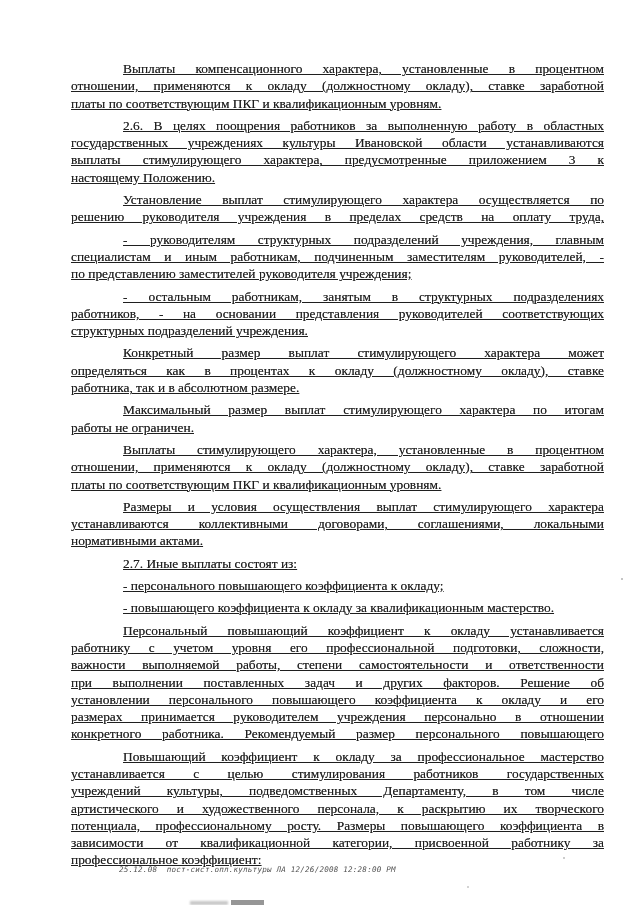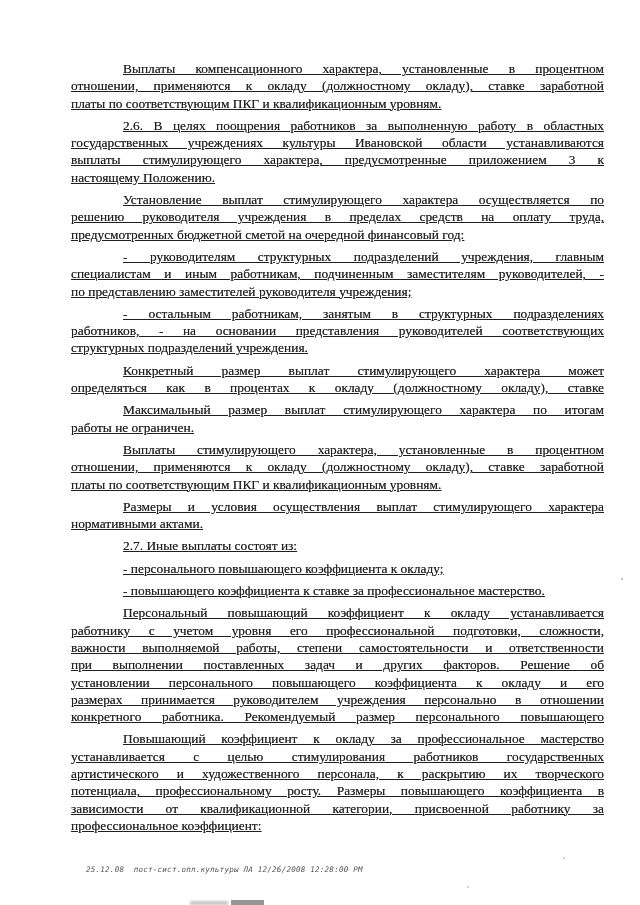--- a/index.html
+++ b/index.html
@@ -27,21 +27,21 @@
   .para { margin: 5px; text-decoration: underline; }
   .line {
     text-align: justify;
     text-align-last: justify;
     text-shadow: 0 0 0.35px rgba(25,25,25,0.65);
   }
   .line.last { text-align-last: left; }
   .line.first { padding-left: 52px; }
   .footer-stamp {
     position: absolute;
-    left: 86px;
+    left: 119px;
     top: 865px;
     font-family: "DejaVu Sans Mono", monospace;
     font-style: italic;
     font-size: 7.6px;
     letter-spacing: 0.2px;
     color: var(--footer-ink, #525252);
     white-space: pre;
     filter: blur(0.2px);
   }
   .smudge {
@@ -90,70 +90,72 @@
       </div>
       <div class="para">
         <div class="line first">2.6. В целях поощрения работников за выполненную работу в областных</div>
         <div class="line">государственных учреждениях культуры Ивановской области устанавливаются</div>
         <div class="line">выплаты стимулирующего характера, предусмотренные приложением 3 к</div>
         <div class="line last">настоящему Положению.</div>
       </div>
       <div class="para">
         <div class="line first">Установление выплат стимулирующего характера осуществляется по</div>
         <div class="line">решению руководителя учреждения в пределах средств на оплату труда,</div>
-        <div class="line last">предусмотренных бюджетной сметой на очередной финансовый год:</div>
       </div>
       <div class="para">
         <div class="line first">- руководителям структурных подразделений учреждения, главным</div>
         <div class="line">специалистам и иным работникам, подчиненным заместителям руководителей, -</div>
         <div class="line last">по представлению заместителей руководителя учреждения;</div>
       </div>
       <div class="para">
         <div class="line first">- остальным работникам, занятым в структурных подразделениях</div>
         <div class="line">работников, - на основании представления руководителей соответствующих</div>
         <div class="line last">структурных подразделений учреждения.</div>
       </div>
       <div class="para">
         <div class="line first">Конкретный размер выплат стимулирующего характера может</div>
         <div class="line">определяться как в процентах к окладу (должностному окладу), ставке</div>
+        <div class="line last">работника, так и в абсолютном размере.</div>
       </div>
       <div class="para">
         <div class="line first">Максимальный размер выплат стимулирующего характера по итогам</div>
         <div class="line last">работы не ограничен.</div>
       </div>
       <div class="para">
         <div class="line first">Выплаты стимулирующего характера, установленные в процентном</div>
         <div class="line">отношении, применяются к окладу (должностному окладу), ставке заработной</div>
         <div class="line last">платы по соответствующим ПКГ и квалификационным уровням.</div>
       </div>
       <div class="para">
         <div class="line first">Размеры и условия осуществления выплат стимулирующего характера</div>
+        <div class="line">устанавливаются коллективными договорами, соглашениями, локальными</div>
         <div class="line last">нормативными актами.</div>
       </div>
       <div class="para">
         <div class="line first last">2.7. Иные выплаты состоят из:</div>
       </div>
       <div class="para">
         <div class="line first last">- персонального повышающего коэффициента к окладу;</div>
       </div>
       <div class="para">
-        <div class="line first last">- повышающего коэффициента к ставке за профессиональное мастерство.</div>
+        <div class="line first last">- повышающего коэффициента к окладу за квалификационным мастерство.</div>
       </div>
       <div class="para">
         <div class="line first">Персональный повышающий коэффициент к окладу устанавливается</div>
         <div class="line">работнику с учетом уровня его профессиональной подготовки, сложности,</div>
         <div class="line">важности выполняемой работы, степени самостоятельности и ответственности</div>
         <div class="line">при выполнении поставленных задач и других факторов. Решение об</div>
         <div class="line">установлении персонального повышающего коэффициента к окладу и его</div>
         <div class="line">размерах принимается руководителем учреждения персонально в отношении</div>
         <div class="line">конкретного работника. Рекомендуемый размер персонального повышающего</div>
       </div>
       <div class="para">
         <div class="line first">Повышающий коэффициент к окладу за профессиональное мастерство</div>
         <div class="line">устанавливается с целью стимулирования работников государственных</div>
+        <div class="line">учреждений культуры, подведомственных Департаменту, в том числе</div>
         <div class="line">артистического и художественного персонала, к раскрытию их творческого</div>
         <div class="line">потенциала, профессиональному росту. Размеры повышающего коэффициента в</div>
         <div class="line">зависимости от квалификационной категории, присвоенной работнику за</div>
         <div class="line last">профессиональное коэффициент:</div>
       </div>
     </div>
 
   <div class="footer-stamp">25.12.08  пост-сист.опл.культуры ЛА 12/26/2008 12:28:00 PM</div>
 
   <div class="smudge">

